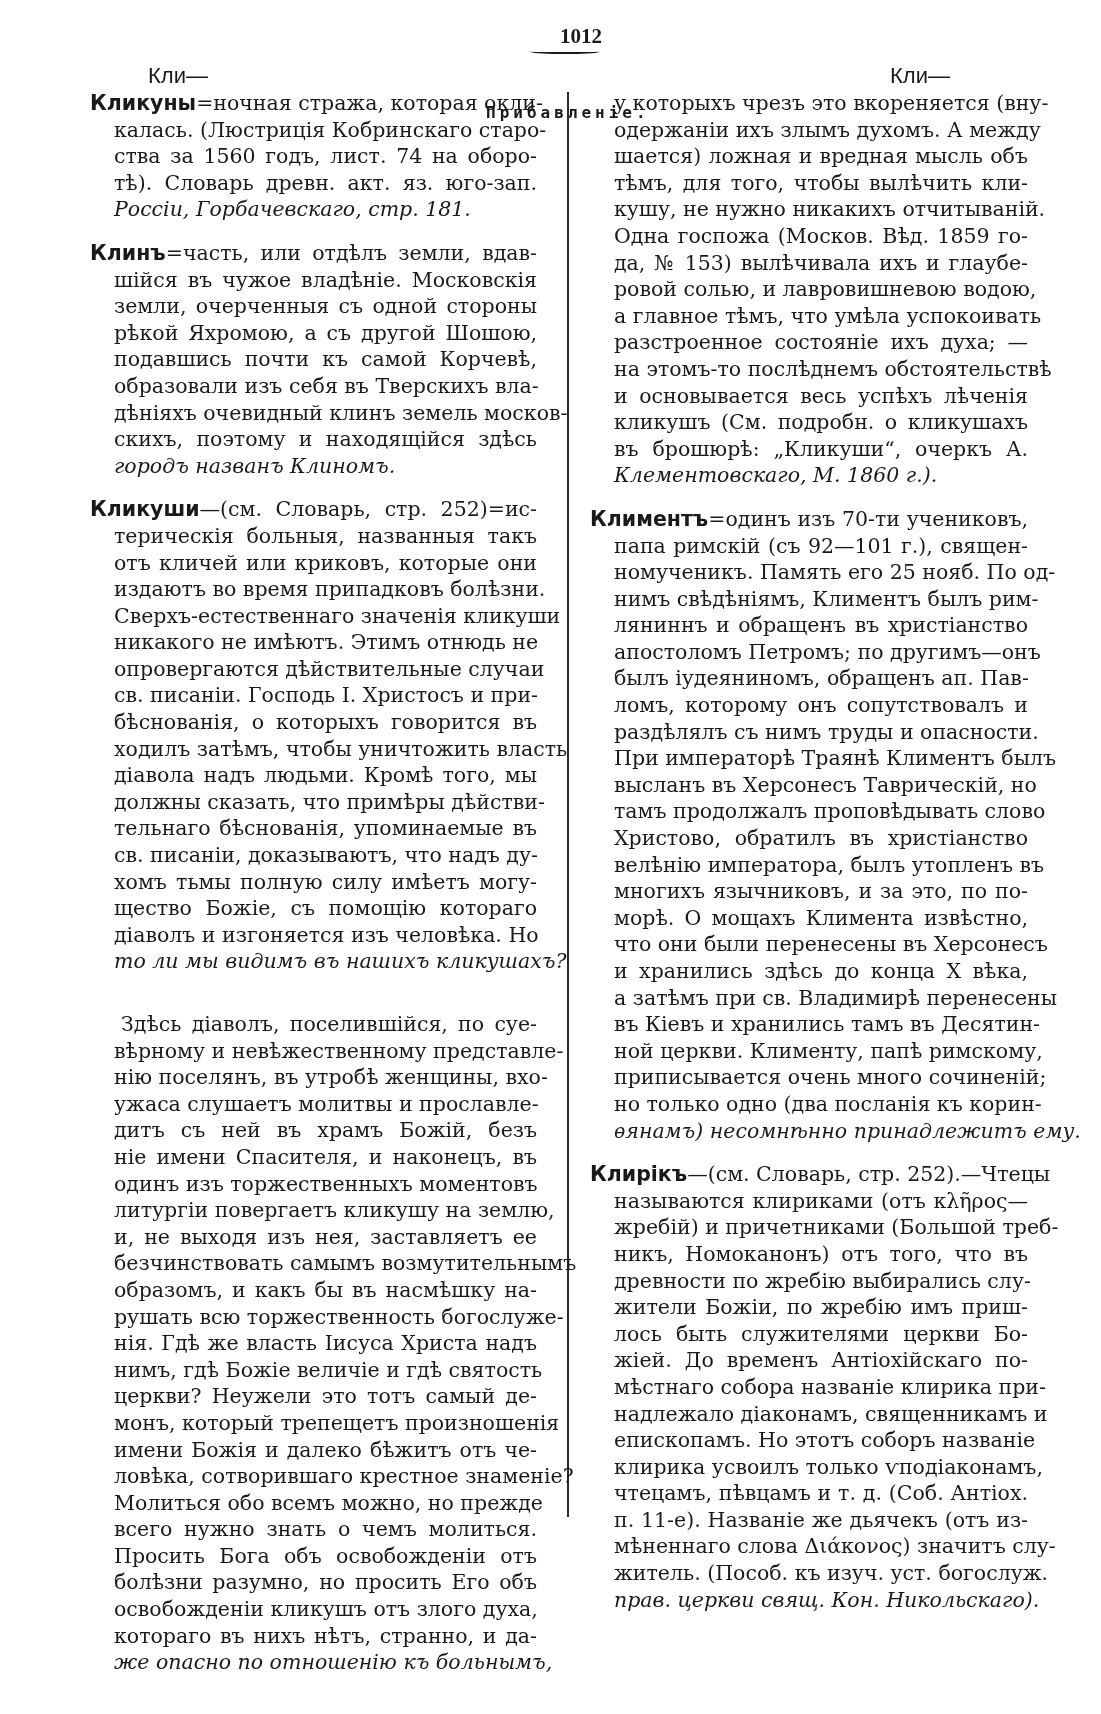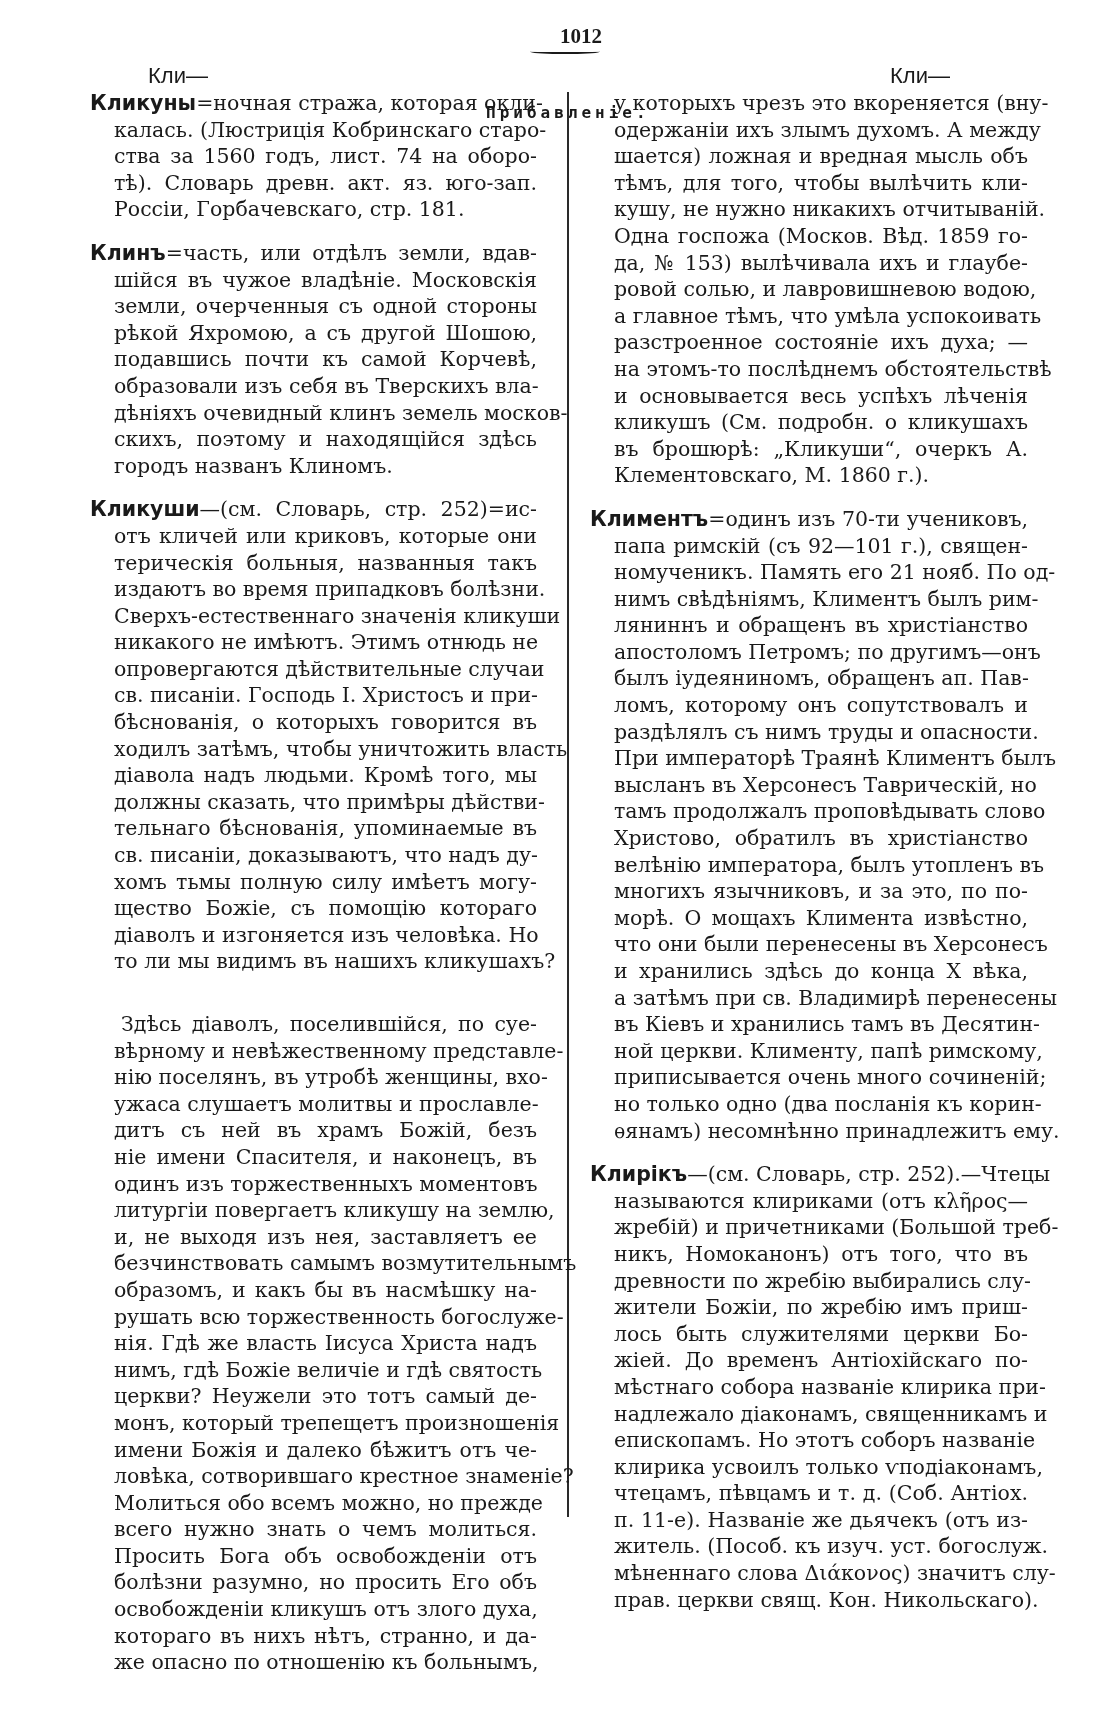--- a/index.html
+++ b/index.html
@@ -17,21 +17,21 @@
          font-family:"Liberation Sans",sans-serif; }
   .column { position:absolute; top:90px; }
   .col-left { left:90px; width:447px; }
   .col-right { left:590px; width:438px; }
   .col-divider { position:absolute; left:567px; top:92px; width:0; height:1425px;
          border-left:2px solid #2a2a2a; }
   .entry { margin:0 0 17px 0; }
   .line { display:block; height:26.6px; line-height:26.6px; font-size:20.5px;
           white-space:nowrap; text-align-last:justify; text-align:justify; }
   .line.indent { padding-left:24px; }
-  .line.last { text-align-last:left; }
+  .line.last { text-align-last:left;font-style:italic; }
   .line.first-indent { padding-left:31px;margin-top:36px; }
   .headword { font-weight:bold; font-family:"DejaVu Sans","Liberation Sans",sans-serif;margin-top:33px; }
 </style>
 </head>
 <body>
 
 <div class="page-number">1012</div>
 <div class="page-number-underline"></div>
 <div class="running-left">Кли—</div>
 <div class="running-center">Прибавленіе.</div>
@@ -53,22 +53,22 @@
       <span class="line indent">земли, очерченныя съ одной стороны</span>
       <span class="line indent">рѣкой Яхромою, а съ другой Шошою,</span>
       <span class="line indent">подавшись почти къ самой Корчевѣ,</span>
       <span class="line indent">образовали изъ себя въ Тверскихъ вла-</span>
       <span class="line indent">дѣніяхъ очевидный клинъ земель москов-</span>
       <span class="line indent">скихъ, поэтому и находящійся здѣсь</span>
       <span class="line indent last">городъ названъ Клиномъ.</span>
     </div>
     <div class="entry">
       <span class="line"><span class="headword">Кликуши</span><span>—(см. Словарь, стр. 252)=ис-</span></span>
+      <span class="line indent">терическія больныя, названныя такъ</span>
       <span class="line indent">отъ кличей или криковъ, которые они</span>
-      <span class="line indent">терическія больныя, названныя такъ</span>
       <span class="line indent">издаютъ во время припадковъ болѣзни.</span>
       <span class="line indent">Сверхъ-естественнаго значенія кликуши</span>
       <span class="line indent">никакого не имѣютъ. Этимъ отнюдь не</span>
       <span class="line indent">опровергаются дѣйствительные случаи</span>
       <span class="line indent">св. писаніи. Господь І. Христосъ и при-</span>
       <span class="line indent">бѣснованія, о которыхъ говорится въ</span>
       <span class="line indent">ходилъ затѣмъ, чтобы уничтожить власть</span>
       <span class="line indent">діавола надъ людьми. Кромѣ того, мы</span>
       <span class="line indent">должны сказать, что примѣры дѣйстви-</span>
       <span class="line indent">тельнаго бѣснованія, упоминаемые въ</span>
@@ -120,21 +120,21 @@
       <span class="line indent">разстроенное состояніе ихъ духа; —</span>
       <span class="line indent">на этомъ-то послѣднемъ обстоятельствѣ</span>
       <span class="line indent">и основывается весь успѣхъ лѣченія</span>
       <span class="line indent">кликушъ (См. подробн. о кликушахъ</span>
       <span class="line indent">въ брошюрѣ: „Кликуши“, очеркъ А.</span>
       <span class="line indent last">Клементовскаго, М. 1860 г.).</span>
     </div>
     <div class="entry">
       <span class="line"><span class="headword">Климентъ</span><span>=одинъ изъ 70-ти учениковъ,</span></span>
       <span class="line indent">папа римскій (съ 92—101 г.), священ-</span>
-      <span class="line indent">номученикъ. Память его 21 нояб. По од-</span>
+      <span class="line indent">номученикъ. Память его 25 нояб. По од-</span>
       <span class="line indent">нимъ свѣдѣніямъ, Климентъ былъ рим-</span>
       <span class="line indent">ляниннъ и обращенъ въ христіанство</span>
       <span class="line indent">апостоломъ Петромъ; по другимъ—онъ</span>
       <span class="line indent">былъ іудеяниномъ, обращенъ ап. Пав-</span>
       <span class="line indent">ломъ, которому онъ сопутствовалъ и</span>
       <span class="line indent">раздѣлялъ съ нимъ труды и опасности.</span>
       <span class="line indent">При императорѣ Траянѣ Климентъ былъ</span>
       <span class="line indent">высланъ въ Херсонесъ Таврическій, но</span>
       <span class="line indent">тамъ продолжалъ проповѣдывать слово</span>
       <span class="line indent">Христово, обратилъ въ христіанство</span>
@@ -158,17 +158,17 @@
       <span class="line indent">древности по жребію выбирались слу-</span>
       <span class="line indent">жители Божіи, по жребію имъ приш-</span>
       <span class="line indent">лось быть служителями церкви Бо-</span>
       <span class="line indent">жіей. До временъ Антіохійскаго по-</span>
       <span class="line indent">мѣстнаго собора названіе клирика при-</span>
       <span class="line indent">надлежало діаконамъ, священникамъ и</span>
       <span class="line indent">епископамъ. Но этотъ соборъ названіе</span>
       <span class="line indent">клирика усвоилъ только ѵподіаконамъ,</span>
       <span class="line indent">чтецамъ, пѣвцамъ и т. д. (Соб. Антіох.</span>
       <span class="line indent">п. 11-е). Названіе же дьячекъ (отъ из-</span>
+      <span class="line indent">мѣненнаго слова Διάκονος) значитъ слу-</span>
       <span class="line indent">житель. (Пособ. къ изуч. уст. богослуж.</span>
-      <span class="line indent">мѣненнаго слова Διάκονος) значитъ слу-</span>
       <span class="line indent last">прав. церкви свящ. Кон. Никольскаго).</span>
     </div>
   </div>
 
 </body></html>

